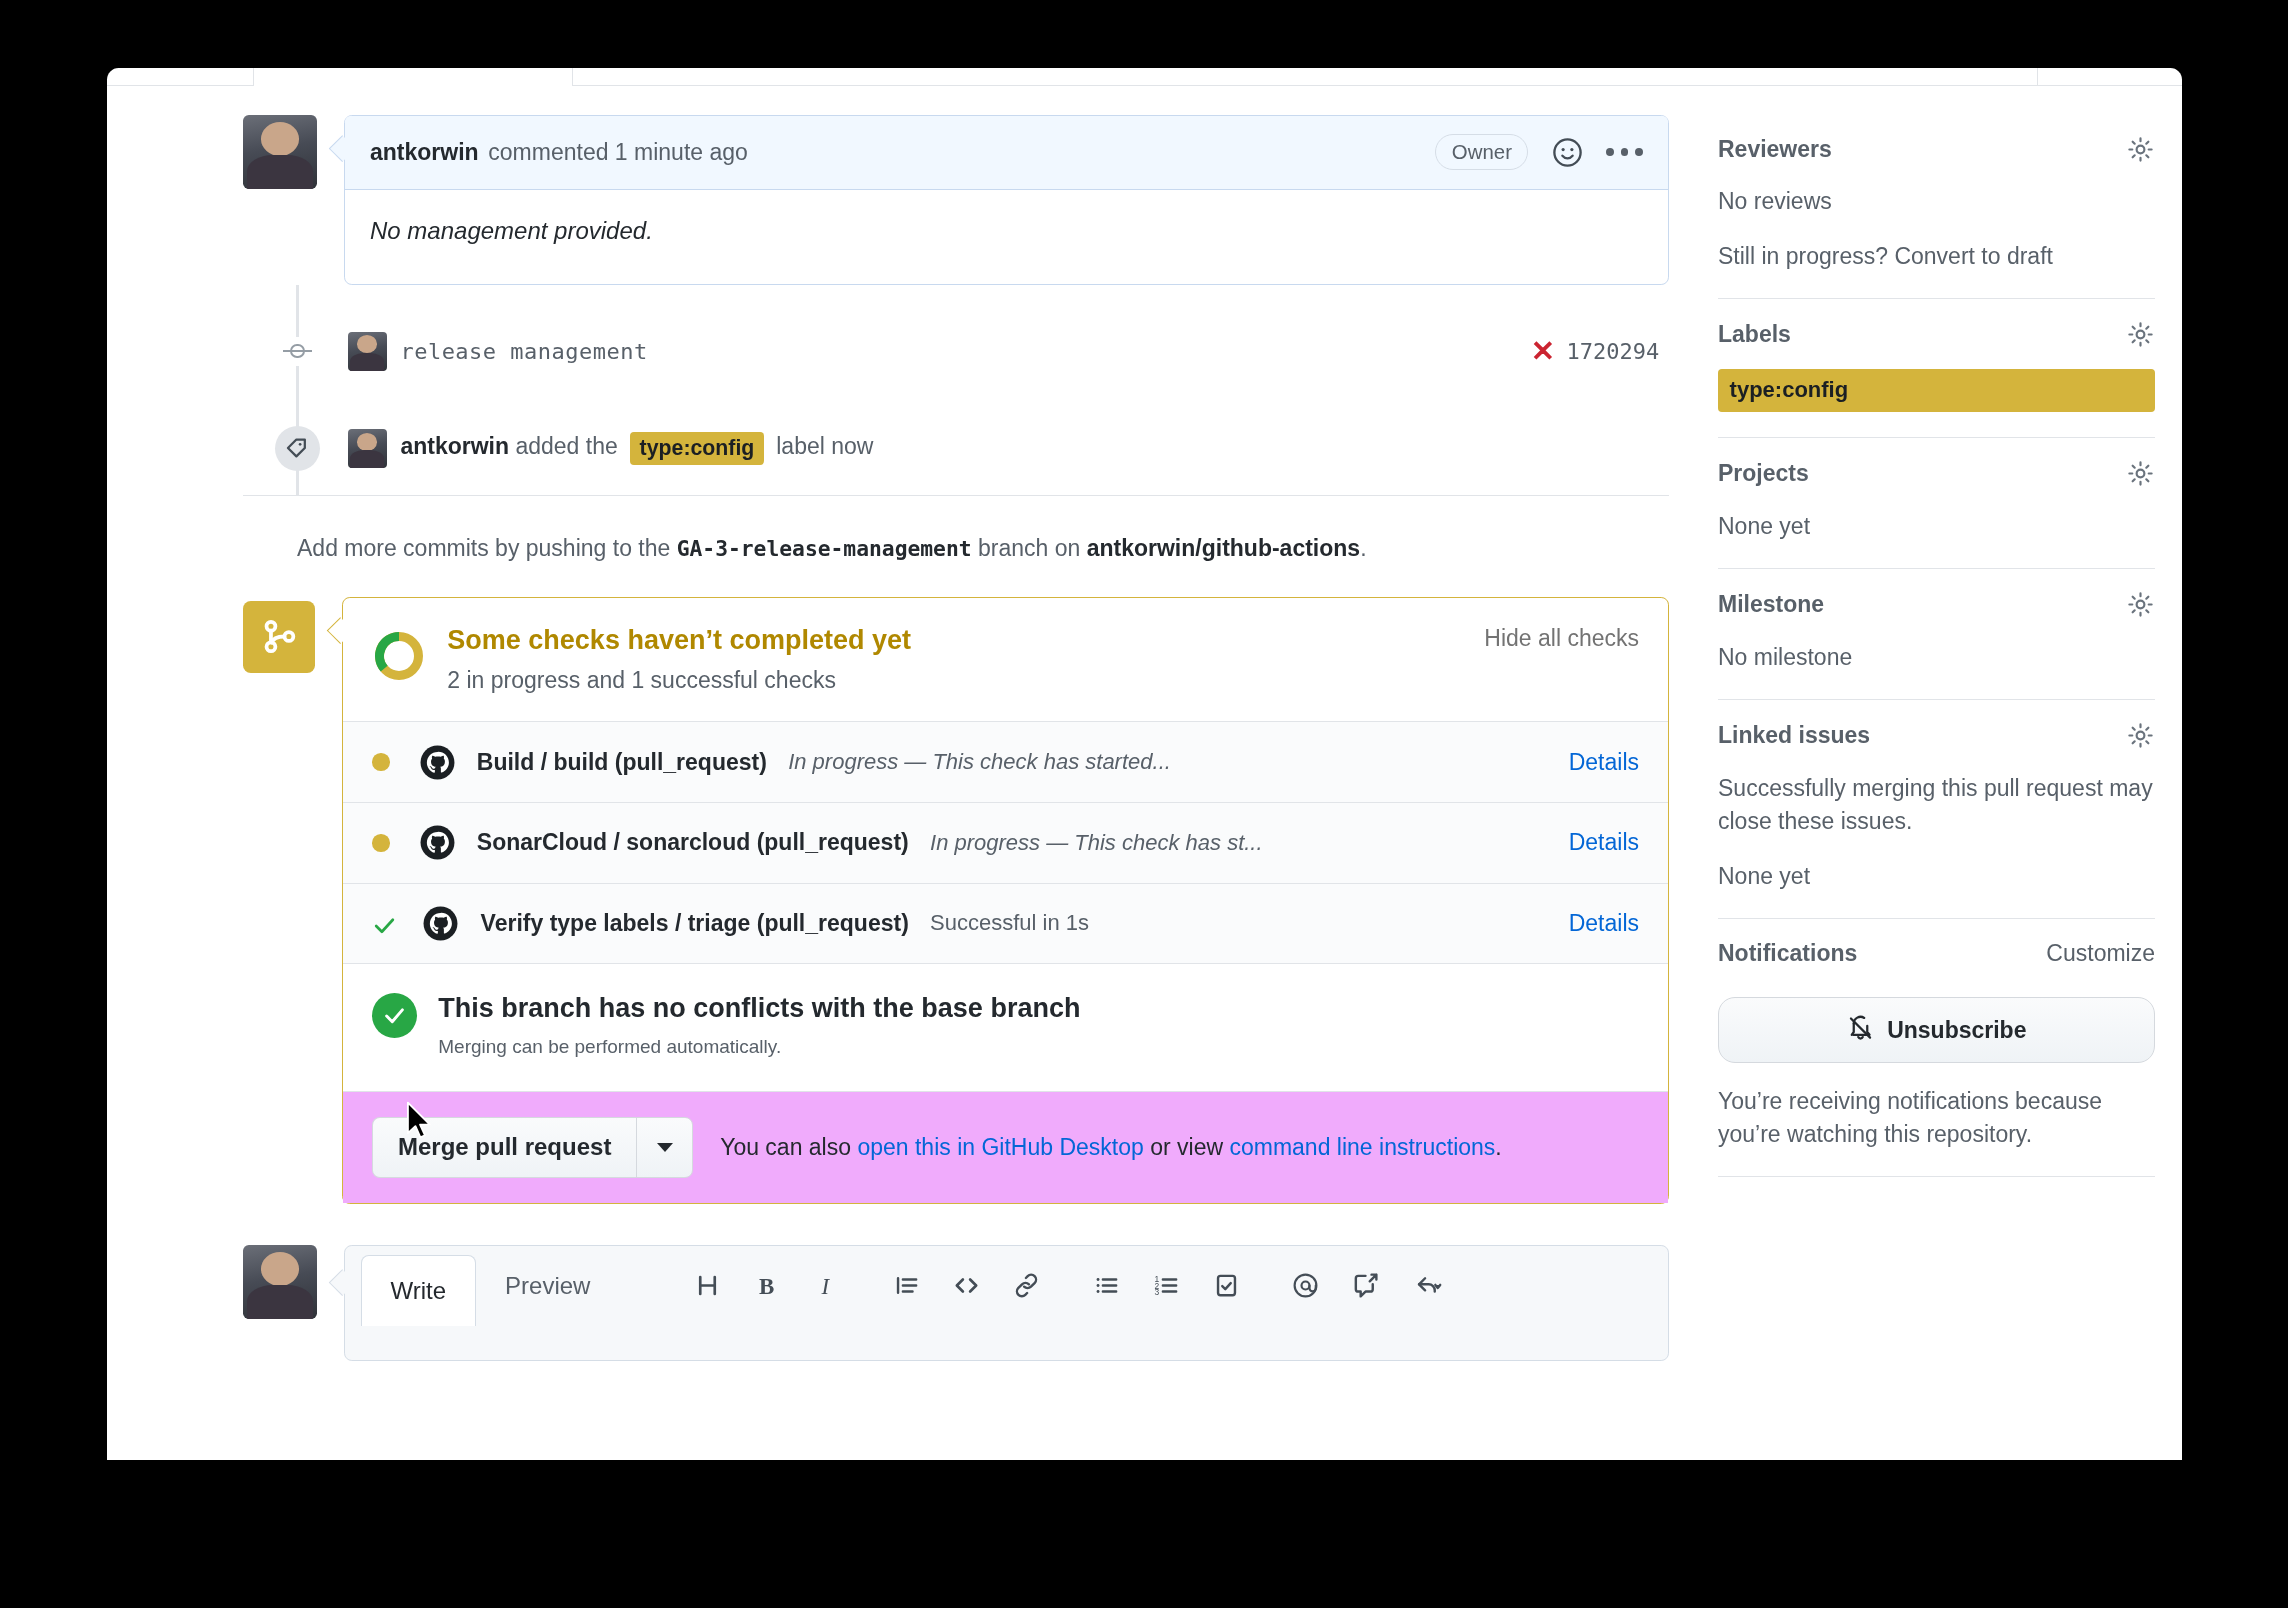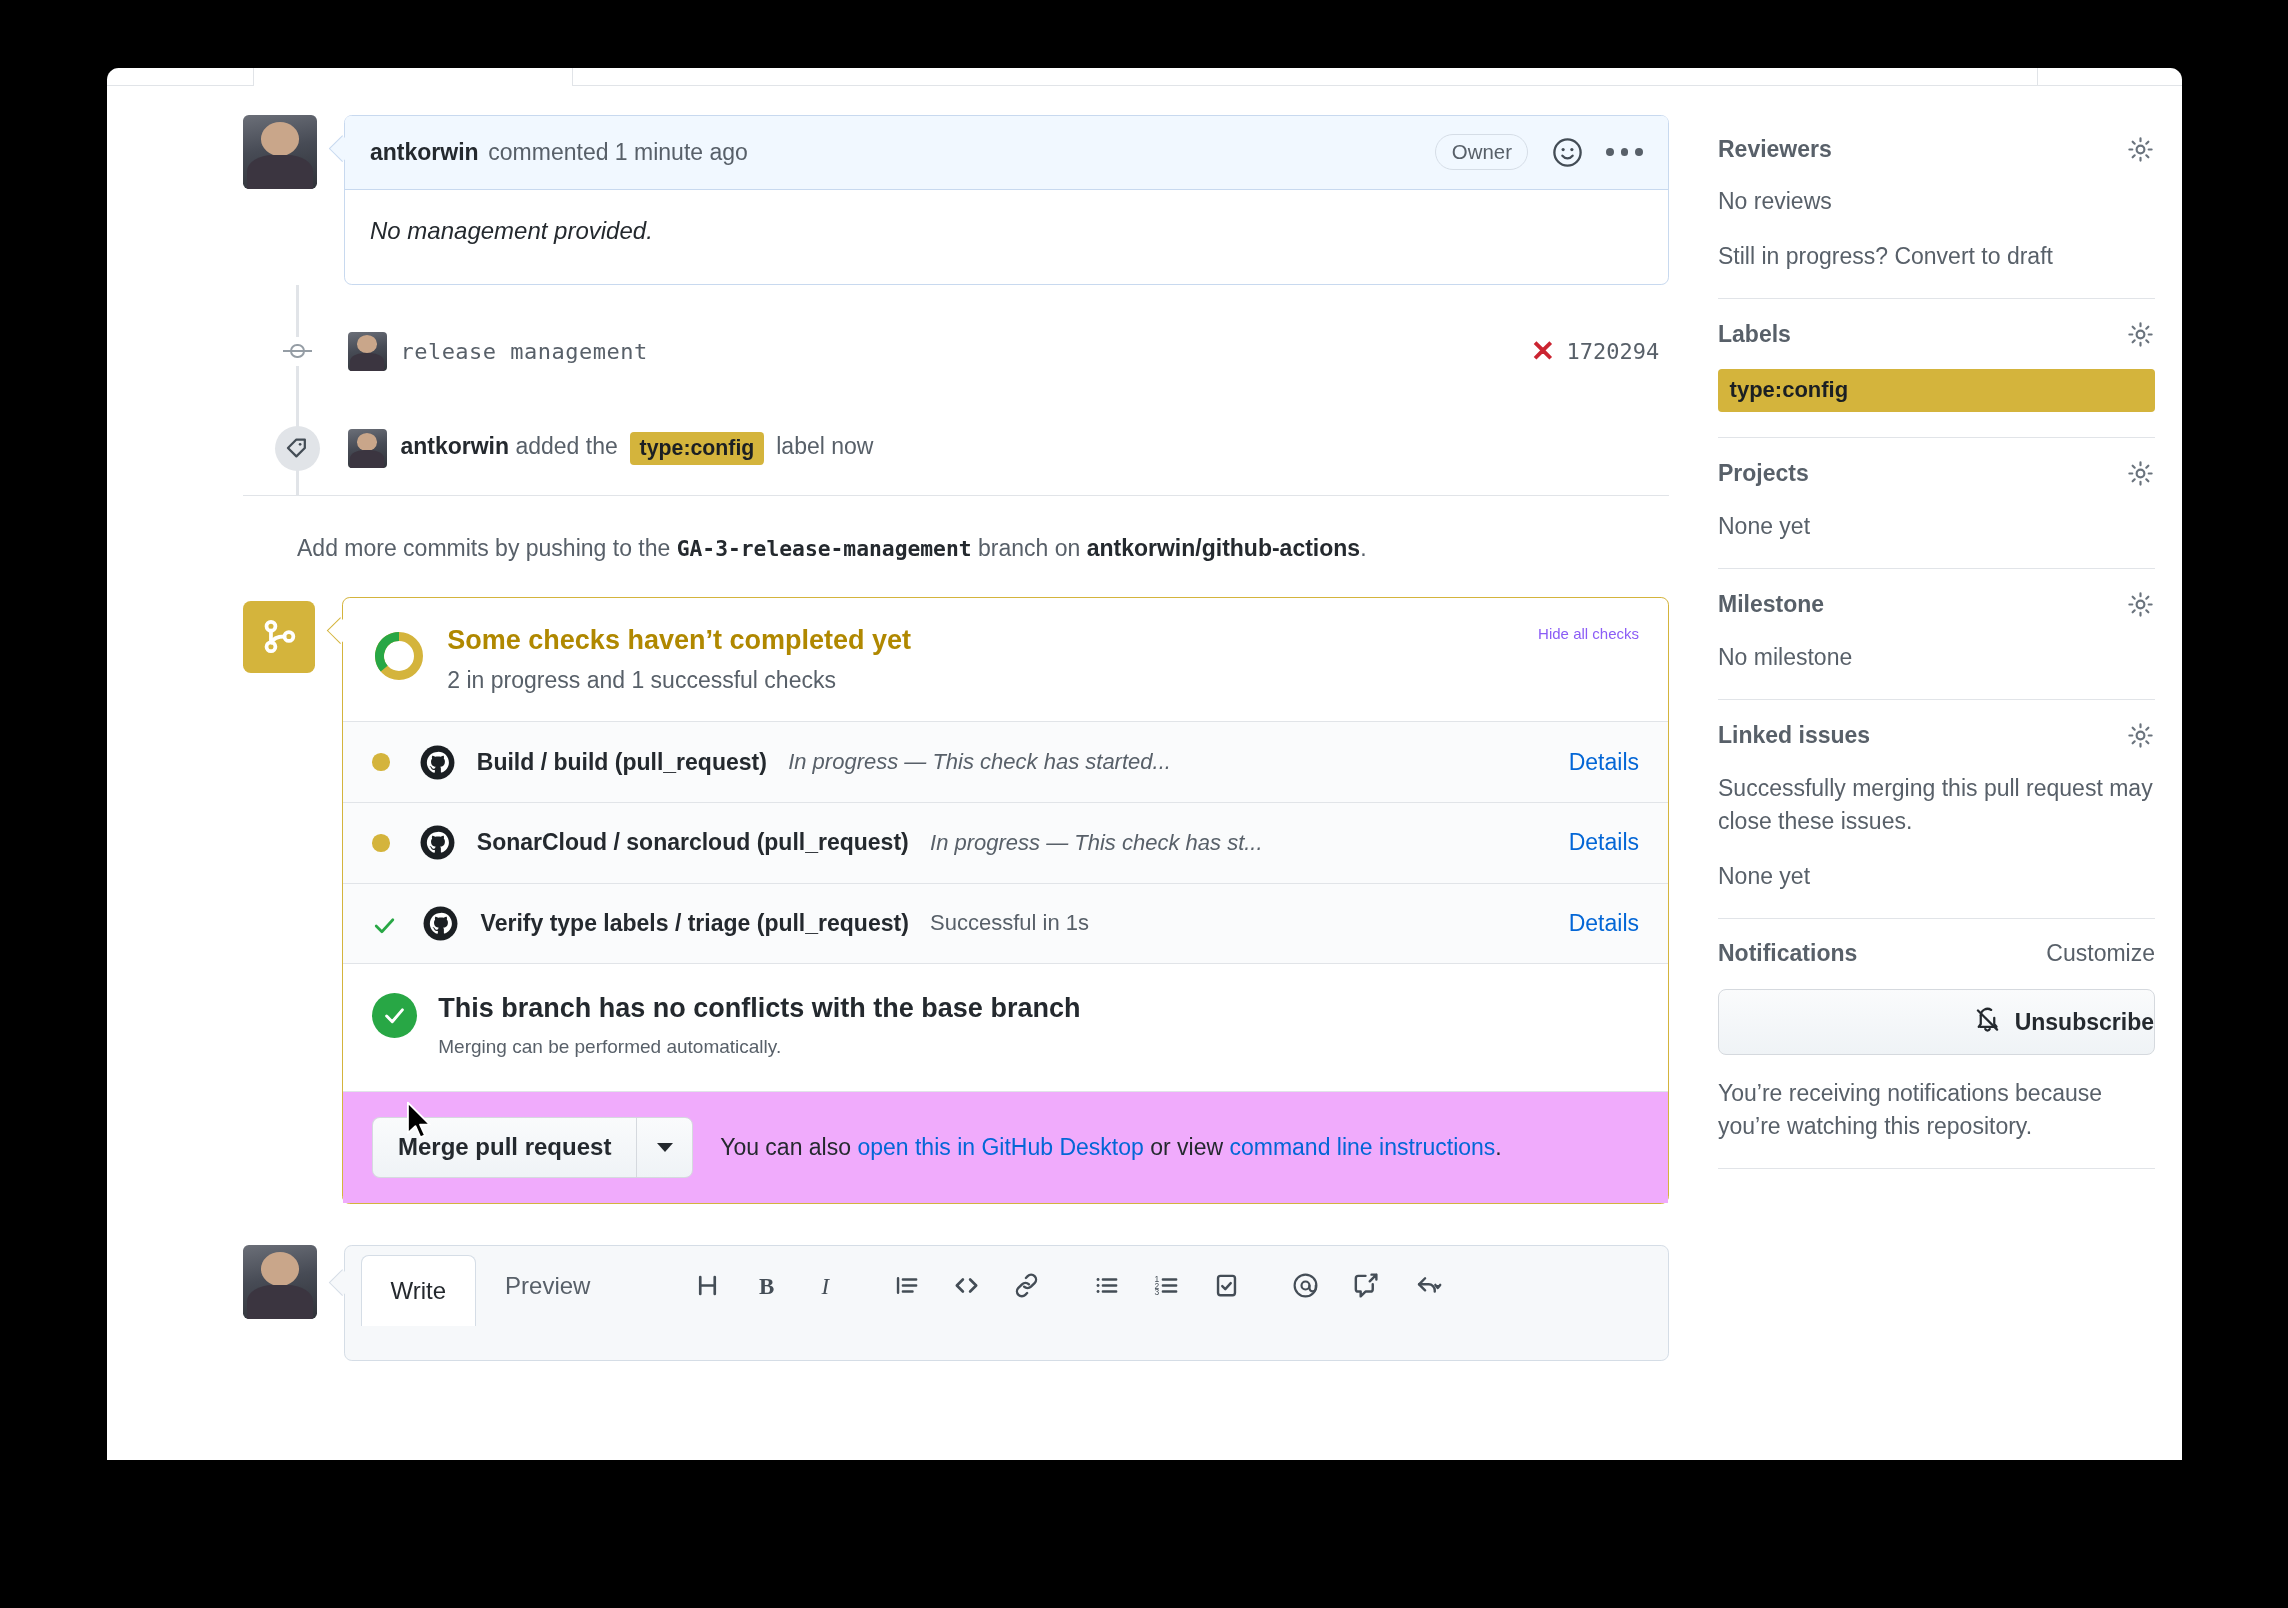--- a/index.html
+++ b/index.html
@@ -147,21 +147,21 @@
     content: ""; position: absolute; left: -11.6px; top: 23px;
     width: 17.5px; height: 17.5px; background: #fff;
     border-left: 1.9px solid #d4b43c; border-bottom: 1.9px solid #d4b43c;
     transform: rotate(45deg);
   }
   .checks-head { display: flex; align-items: flex-start; padding: 27px 29px 27px 29px; }
   .donut { width: 54px; height: 54px; flex: 0 0 auto; margin-top: 3.9px; }
   .checks-head-txt { margin-left: 21.3px; }
   .checks-title { font-size: 27px; font-weight: bold; color: #b08800; }
   .checks-sub { font-size: 23px; color: #586069; margin-top: 11.6px; }
-  .hide-all { margin-left: auto; font-size: 15px; color: #8b5cf6; }
+  .hide-all { margin-left: auto; font-size: 23px; color: #737373; }
   .check-row {
     display: flex; align-items: center; border-top: 1.9px solid #e1e4e8;
     padding: 21.3px 29px; background: #fafbfc;
   }
   .dot-yellow { width: 17.5px; height: 17.5px; border-radius: 50%; background: #d4b43c; flex: 0 0 auto;}
   .check-ok { width: 21.3px; height: 21.3px; flex: 0 0 auto; }
   .gh-mark { width: 37px; height: 37px; margin-left: 29px; flex: 0 0 auto; }
   .check-name { font-size: 23px; font-weight: bold; color: #24292e; margin-left: 21.3px; }
   .check-status { font-size: 22px; color: #586069; font-style: italic; margin-left: 21.3px; }
   .check-status.plain { font-style: normal; }
@@ -229,24 +229,24 @@
   .sb-head { display: flex; align-items: center; }
   .sb-title { font-size: 23px; font-weight: bold; color: #586069; }
   .sb-gear { margin-left: auto; width: 29px; height: 29px; }
   .sb-text { font-size: 23px; color: #586069; margin-top: 21.3px; line-height: 1.45; }
   .sb-customize { margin-left: auto; font-size: 23px; color: #586069; }
   .label-chip-full {
     display: block; background: #d4b43c; color: #1b1f23; font-weight: bold;
     font-size: 22px; padding: 8.7px 11.6px; border-radius: 3.9px; margin-top: 19.4px;
   }
   .unsub-btn {
-    margin-top: 22px; width: 100%;
+    margin-top: 30px; width: 100%;
     background: linear-gradient(180deg,#fafbfc,#eff3f6);
-    border: 1.9px solid #d5d9de; border-radius: 8px;
-    padding: 15.5px 0; display: flex; align-items: center; justify-content: flex-end; gap: 13.6px;
+    border: 1.9px solid #d5d9de; border-radius: 17px;
+    padding: 15.5px 0; display: flex; align-items: center; justify-content: center; gap: 13.6px;
     font-size: 23px; font-weight: bold; color: #24292e;
   }
   .cursor { position: absolute; left: 298px; top: 1033px; width: 29px; height: 41px; pointer-events: none; }
 </style>
 </head>
 <body>
 
 <div class="page">
 
   <div class="topstub">

